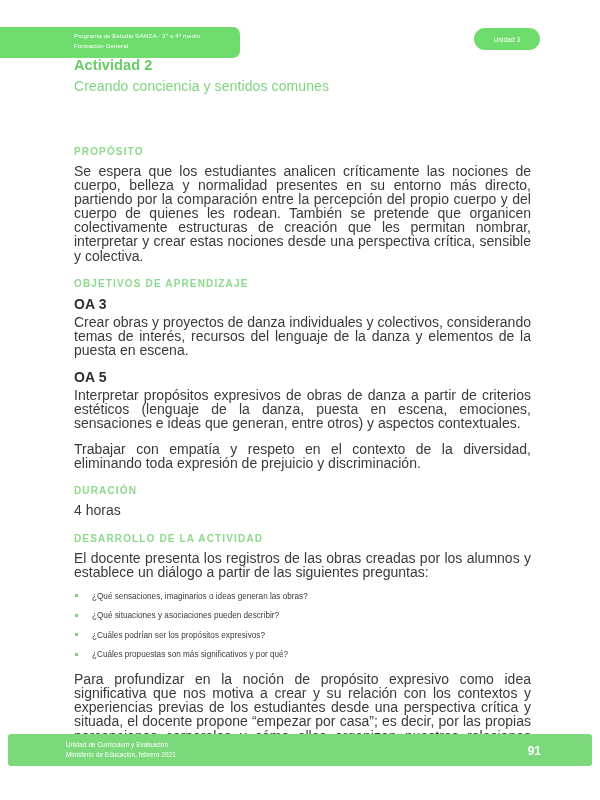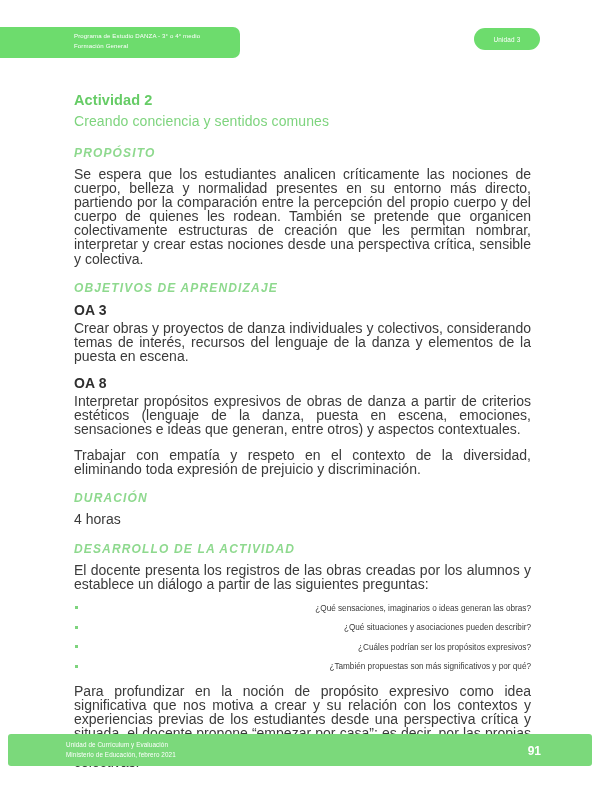--- a/index.html
+++ b/index.html
@@ -55,21 +55,21 @@
     letter-spacing: 0.2px;
     display: flex;
     align-items: center;
     justify-content: center;
   }
 
   
   .title-block {
     position: absolute;
     left: 74px;
-    top: 91px;
+    top: 56px;
   }
   .act-number {
     color: #66cc66;
     font-size: 14.5px;
     font-weight: bold;
     line-height: 19px;
     letter-spacing: 0.1px;
   }
   .act-title {
     color: #7ed47e;
@@ -82,25 +82,24 @@
   
   .content {
     position: absolute;
     left: 74px;
     top: 146px;
     width: 457px;
   }
 
   .sec-head {
     color: #8ed98e;
-    font-size: 12px;
+    font-size: 10px;
     font-weight: bold;
     letter-spacing: 1.15px;
     margin-bottom: 7px;
-    font-style: italic;
   }
 
   .para {
     font-size: 14px;
     line-height: 14.1px;
     text-align: justify;
     color: #3a3a3a;
     letter-spacing: 0.01px;
   }
 
@@ -114,21 +113,20 @@
     margin-bottom: 3px;
     letter-spacing: 0.1px;
   }
   .oa-group { margin-bottom: 12px; }
 
   
   .bullets {
     margin: 11px 0 8px 0;
     padding: 0;
     list-style: none;
-    text-align: right;
   }
   .bullets li {
     position: relative;
     padding-left: 18px;
     font-size: 8.2px;
     line-height: 13px;
     margin-bottom: 6.5px;
     color: #3a3a3a;
   }
   .bullets li .sq {
@@ -195,21 +193,21 @@
 
     <div class="block-tight">
       <div class="sec-head">OBJETIVOS DE APRENDIZAJE</div>
 
       <div class="oa-group">
         <div class="oa-label">OA 3</div>
         <div class="para">Crear obras y proyectos de danza individuales y colectivos, considerando temas de interés, recursos del lenguaje de la danza y elementos de la puesta en escena.</div>
       </div>
 
       <div class="oa-group">
-        <div class="oa-label">OA 8</div>
+        <div class="oa-label">OA 5</div>
         <div class="para">Interpretar propósitos expresivos de obras de danza a partir de criterios estéticos (lenguaje de la danza, puesta en escena, emociones, sensaciones e ideas que generan, entre otros) y aspectos contextuales.</div>
       </div>
     </div>
 
     <div class="block">
       <div class="para">Trabajar con empatía y respeto en el contexto de la diversidad, eliminando toda expresión de prejuicio y discriminación.</div>
     </div>
 
     <div class="block">
       <div class="sec-head">DURACIÓN</div>
@@ -228,21 +226,21 @@
         <li>
           <span class="sq"></span>
           <span>¿Qué situaciones y asociaciones pueden describir?</span>
         </li>
         <li>
           <span class="sq"></span>
           <span>¿Cuáles podrían ser los propósitos expresivos?</span>
         </li>
         <li>
           <span class="sq"></span>
-          <span>¿También propuestas son más significativos y por qué?</span>
+          <span>¿Cuáles propuestas son más significativos y por qué?</span>
         </li>
       </ul>
 
       <div class="para" style="margin-top:11px;">Para profundizar en la noción de propósito expresivo como idea significativa que nos motiva a crear y su relación con los contextos y experiencias previas de los estudiantes desde una perspectiva crítica y situada, el docente propone “empezar por casa”; es decir, por las propias percepciones corporales y cómo ellas organizan nuestras relaciones colectivas.</div>
     </div>
 
   </div>
 
   <div class="footer-bar"></div>
   <div class="footer-text">

